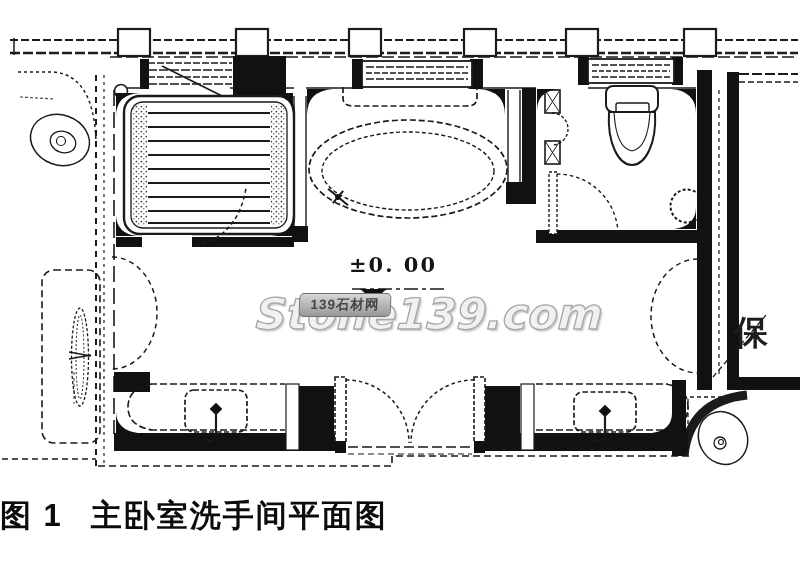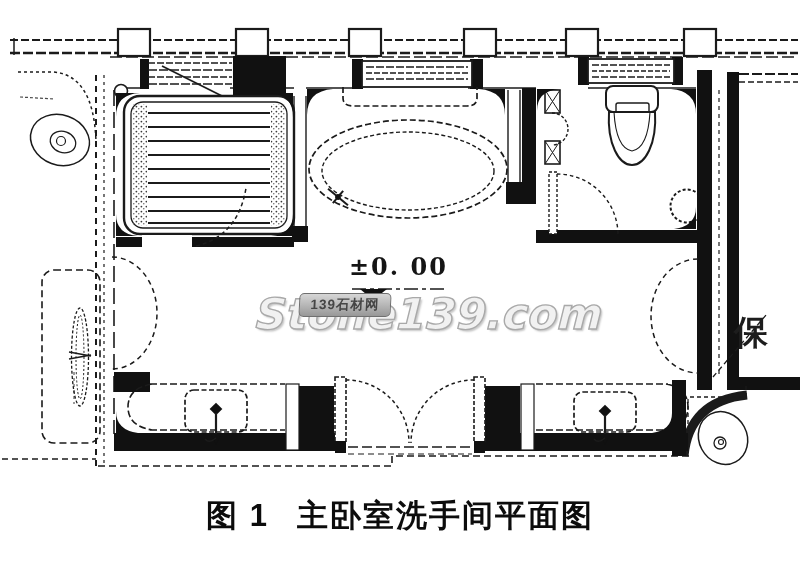--- a/index.html
+++ b/index.html
@@ -3,21 +3,21 @@
 <meta charset="utf-8">
 <style>
   html,body{margin:0;padding:0;background:#ffffff;}
   .stage{
     position:relative;width:800px;height:563px;background:#ffffff;overflow:hidden;
     font-family:"Liberation Sans", sans-serif;
   }
   .stage svg{position:absolute;left:0;top:0;}
   .elev{
     position:absolute;left:349px;top:252px;
-    font-family:"DejaVu Serif", serif;font-weight:700;font-size:24px;
+    font-family:"DejaVu Serif", serif;font-weight:700;font-size:21px;
     letter-spacing:2px;color:#151515;white-space:nowrap;
   }
   .wm-site{
     position:absolute;left:256px;top:289px;width:330px;
     font-family:"DejaVu Sans", sans-serif;font-style:italic;font-weight:700;
     font-size:43px;letter-spacing:0px;color:#f1f1f1;
     -webkit-text-stroke:1.4px #a9a9a9;
     text-shadow:2px 2px 2px #c6c6c6;
     transform:skewX(-3deg);white-space:nowrap;
   }
@@ -27,21 +27,21 @@
     border:1.5px solid #6f6f6f;border-radius:5px;
     font-size:13.5px;font-weight:700;color:#454545;
     line-height:21px;text-align:center;letter-spacing:1px;
     transform:skewX(-3deg);
   }
   .side-label{
     position:absolute;left:734px;top:310px;
     font-size:34px;font-weight:700;color:#1d1d1d;white-space:nowrap;
   }
   .caption{
-    position:absolute;left:0;top:495px;width:800px;text-align:center;
+    position:absolute;left:0;top:495px;width:800px;text-align:left;
     font-size:31px;font-weight:700;color:#0c0c0c;letter-spacing:2px;white-space:nowrap;
   }
   .caption .pref{margin-right:28px;}
 </style>
 </head>
 <body>
 
 <div class="stage">
 
 <svg width="800" height="480" viewBox="0 0 800 480">

